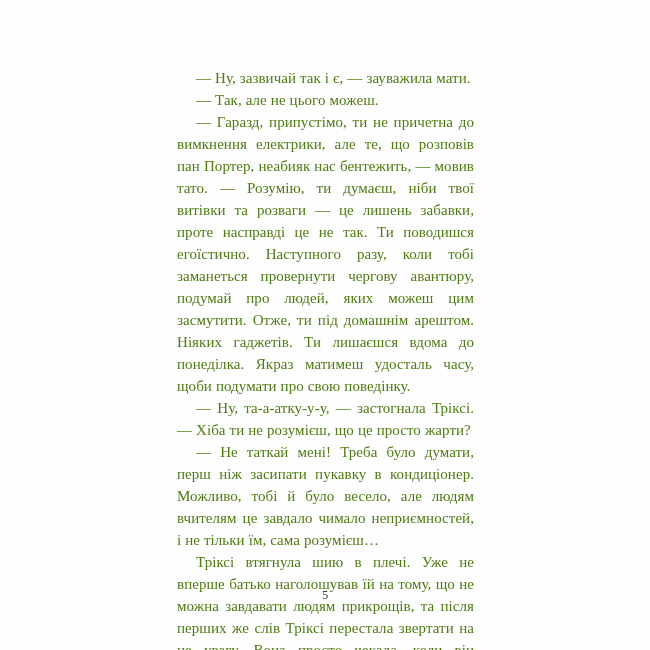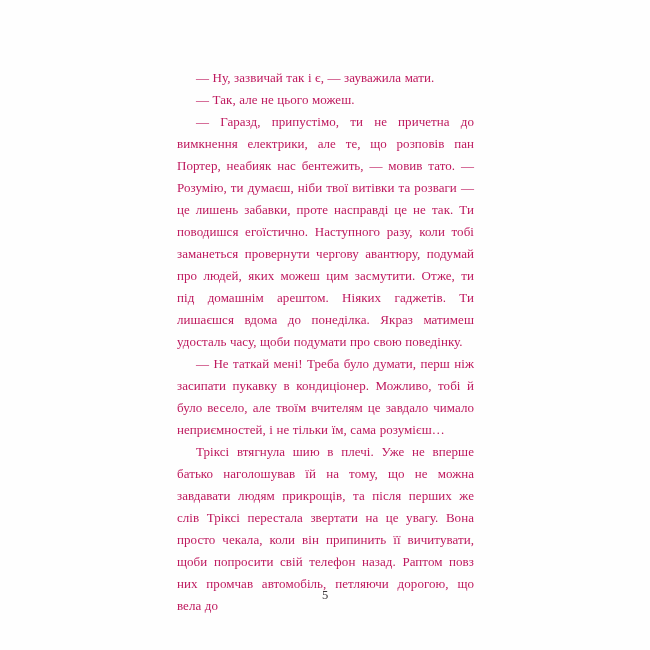--- a/index.html
+++ b/index.html
@@ -24,23 +24,23 @@
     position: absolute;
     left: 177px;
     top: 67px;
     width: 297px;
   }
   .para {
     margin: 0;
     text-align: justify;
     text-justify: inter-word;
     text-indent: 19px;
-    font-size: 13px;
+    font-size: 15px;
     line-height: 22px;
-    color: #be185d;
+    color: #4d7c0f;
     letter-spacing: 0.05px;
     word-spacing: 0.2px;
     -webkit-font-smoothing: antialiased;
   }
   .para:last-child {
     text-align: justify;
   }
   .page-number {
     position: absolute;
     left: 0;
@@ -54,19 +54,20 @@
 </style>
 </head>
 <body>
 
 <div class="page">
 
   <div class="text-block">
     <p class="para">— Ну, зазвичай так і є, — зауважила мати.</p>
     <p class="para">— Так, але не цього можеш.</p>
     <p class="para">— Гаразд, припустімо, ти не причетна до вимкнення електрики, але те, що розповів пан Портер, неабияк нас бентежить, — мовив тато. — Розумію, ти думаєш, ніби твої витівки та розваги — це лишень забавки, проте насправді це не так. Ти поводишся егоїстично. Наступного разу, коли тобі заманеться провернути чергову авантюру, подумай про людей, яких можеш цим засмутити. Отже, ти під домашнім арештом. Ніяких гаджетів. Ти лишаєшся вдома до понеділка. Якраз матимеш удосталь часу, щоби подумати про свою поведінку.</p>
-    <p class="para">— Не таткай мені! Треба було думати, перш ніж засипати пукавку в кондиціонер. Можливо, тобі й було весело, але твоїм вчителям це завдало чимало неприємностей, і не тільки їм, сама розумієш…</p>
+    <p class="para">— Ну, та-а-атку-у-у, — застогнала Тріксі. — Хіба ти не розумієш, що це просто жарти?</p>
+    <p class="para">— Не таткай мені! Треба було думати, перш ніж засипати пукавку в кондиціонер. Можливо, тобі й було весело, але людям вчителям це завдало чимало неприємностей, і не тільки їм, сама розумієш…</p>
     <p class="para">Тріксі втягнула шию в плечі. Уже не вперше батько наголошував їй на тому, що не можна завдавати людям прикрощів, та після перших же слів Тріксі перестала звертати на це увагу. Вона просто чекала, коли він припинить її вичитувати, щоби попросити свій телефон назад. Раптом повз них промчав автомобіль, петляючи дорогою, що вела до</p>
   </div>
 
   <div class="page-number">5</div>
 
 </div>
 
 </body></html>

